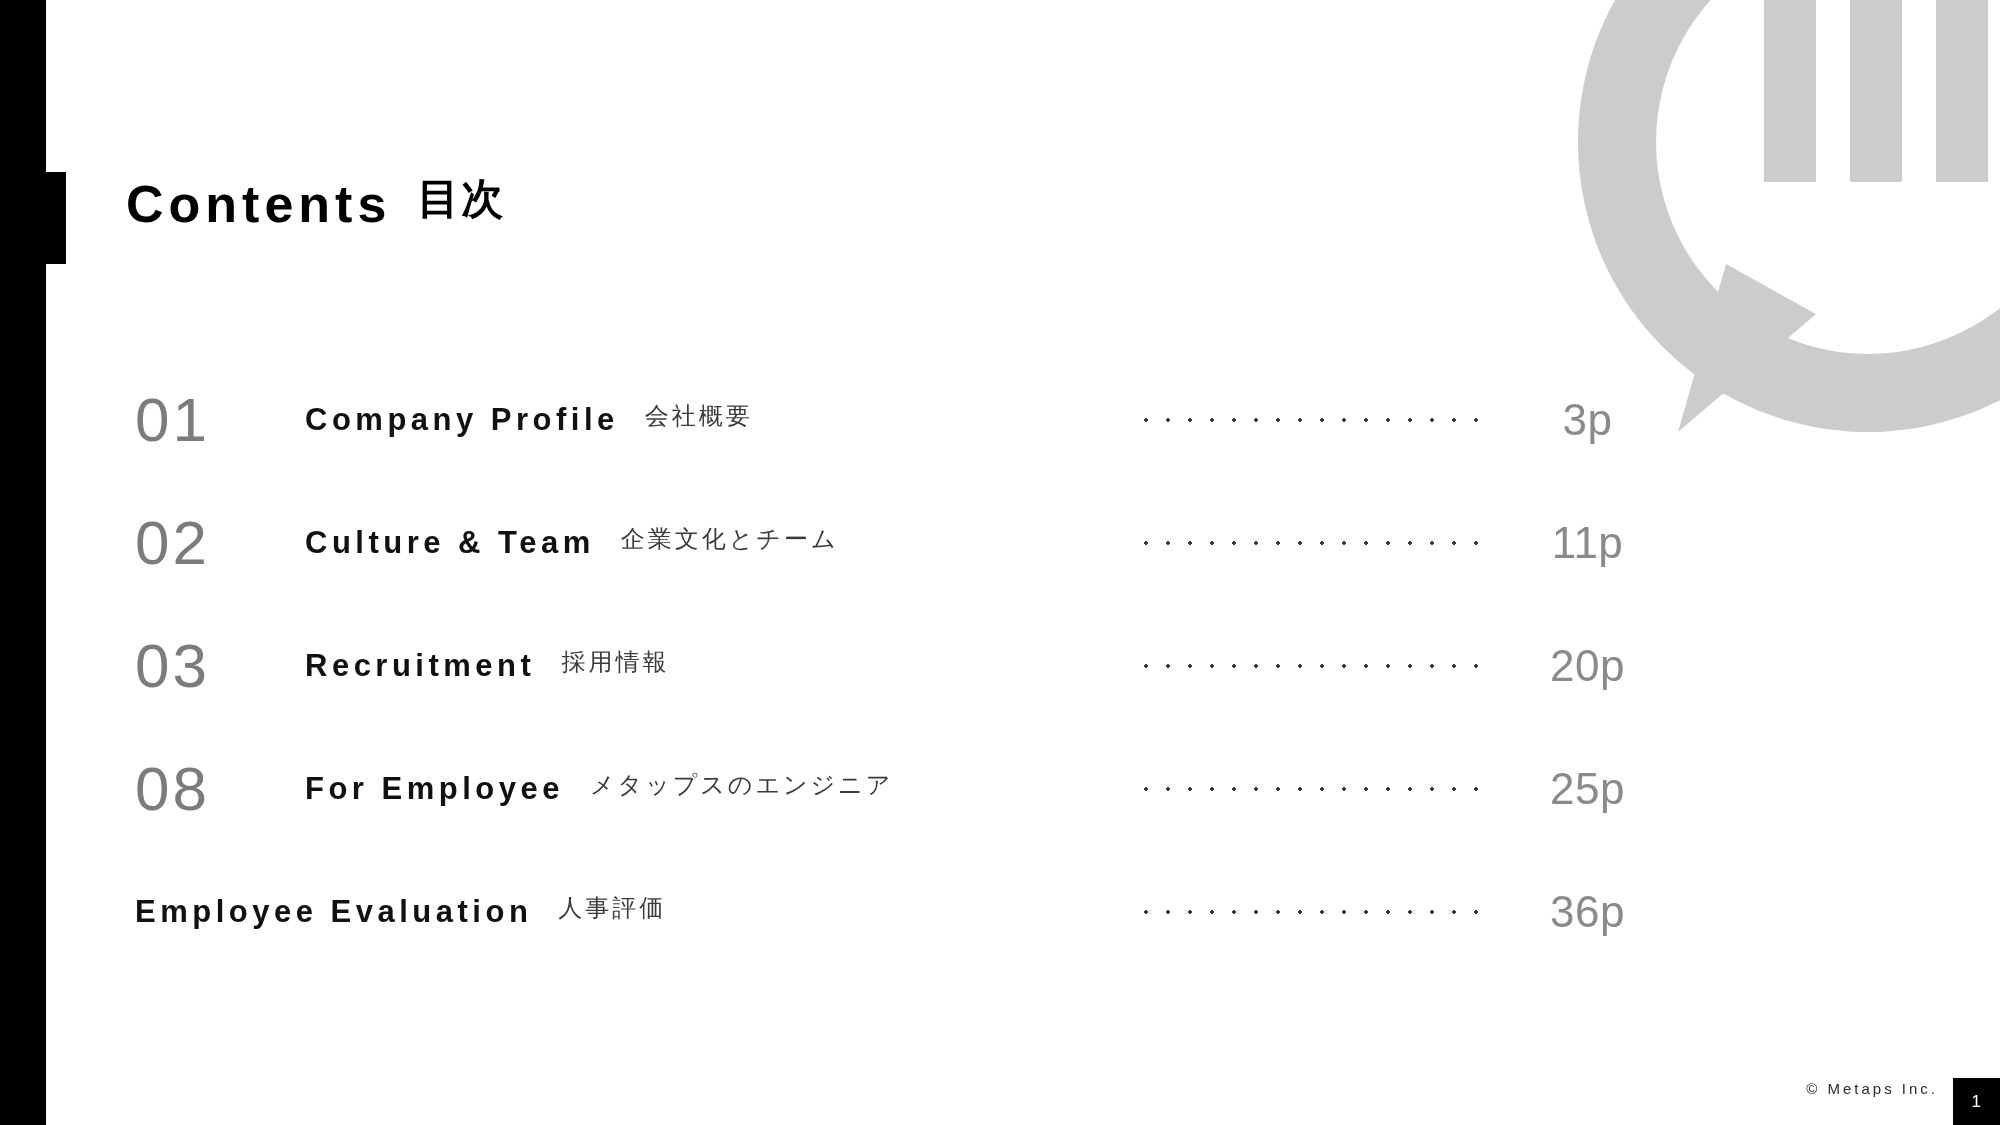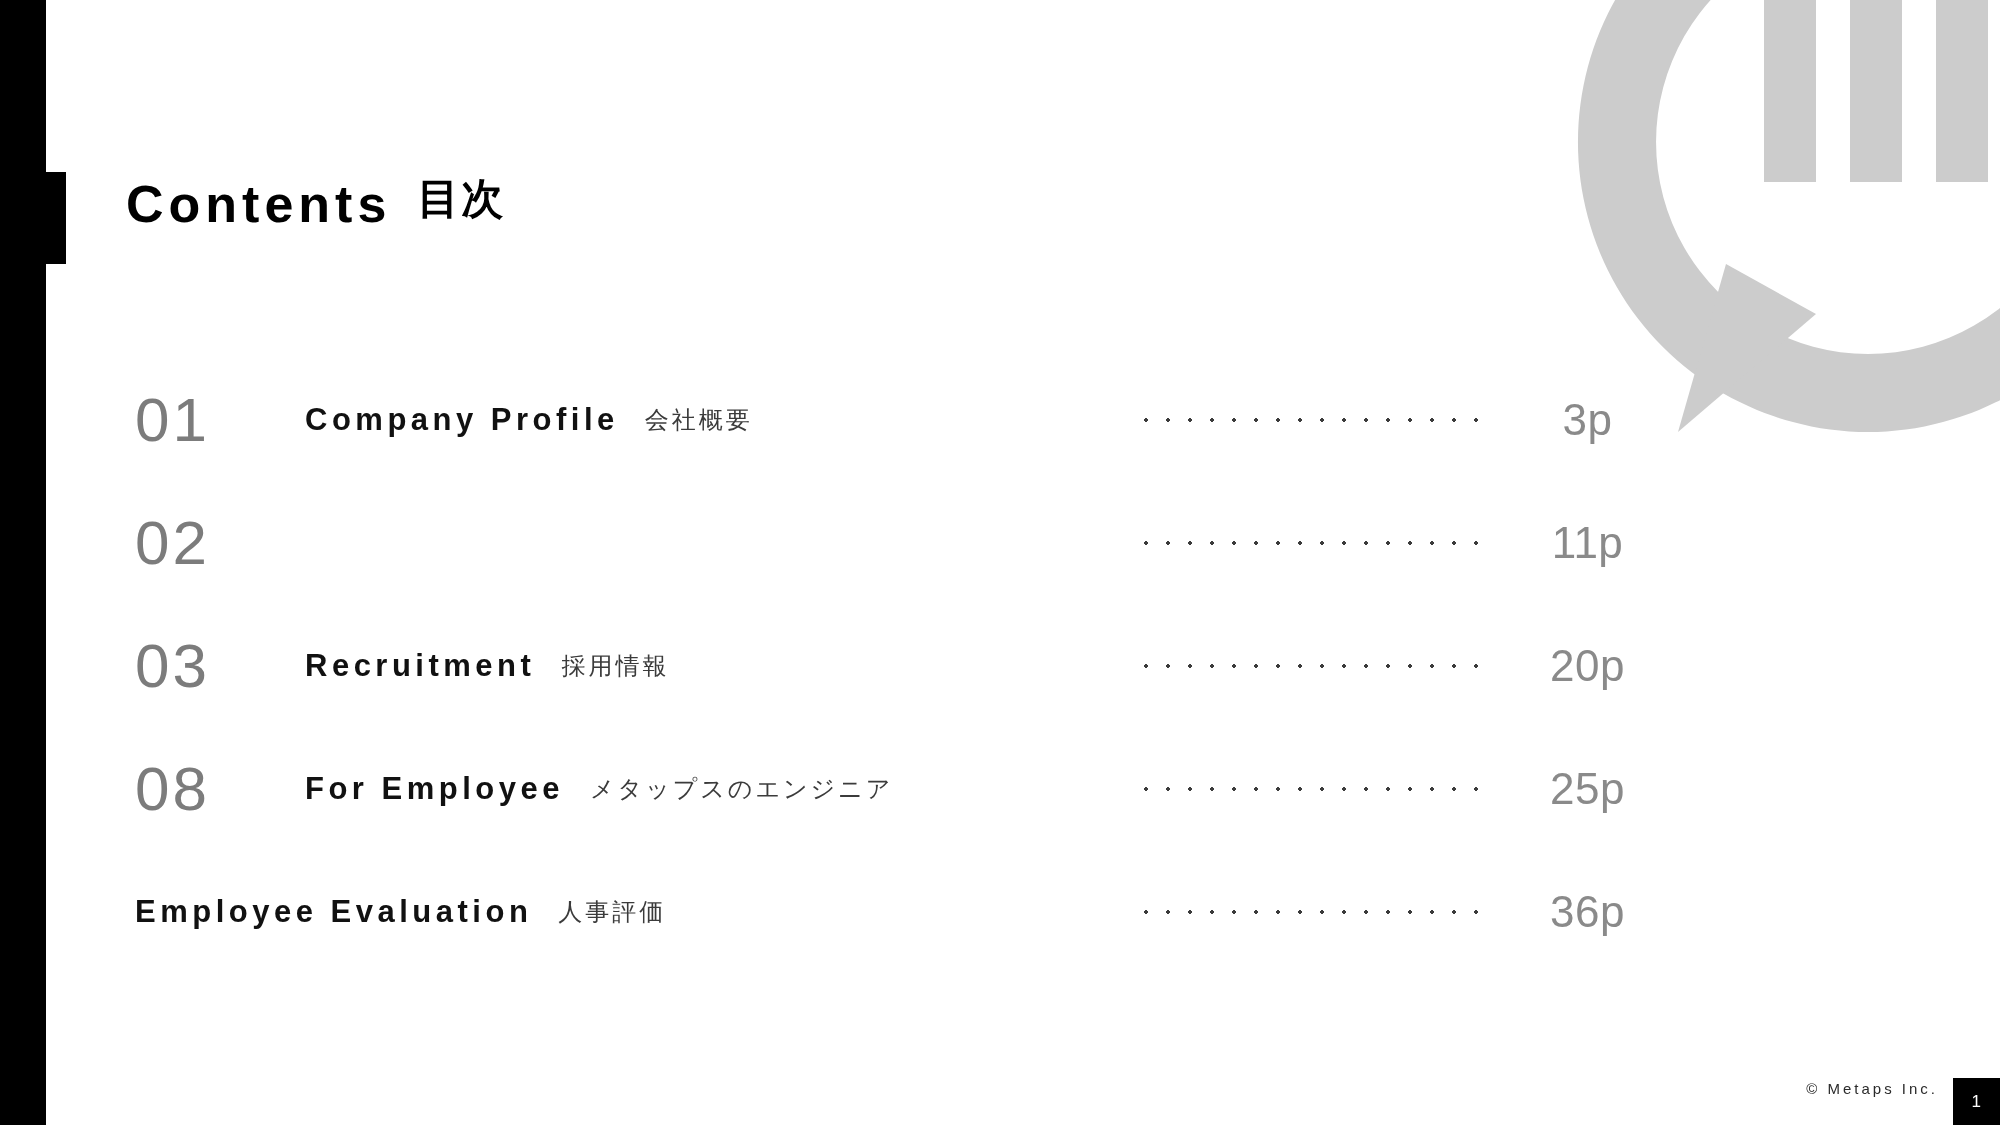--- a/index.html
+++ b/index.html
@@ -95,21 +95,21 @@
     flex: 0 0 170px;
     font-size: 62px;
     font-weight: 400;
     letter-spacing: 3px;
     color: #7c7c7c;
     line-height: 1;
   }
   .toc-label-wrap {
     flex: 0 0 auto;
     display: flex;
-    align-items: center;
+    align-items: flex-start;
     white-space: nowrap;
   }
   .toc-en {
     font-size: 31px;
     font-weight: 700;
     letter-spacing: 4.5px;
     color: #111111;
     line-height: 1;
   }
   .toc-jp {
@@ -215,20 +215,24 @@
       <span class="toc-label-wrap">
         <span class="toc-en">Company Profile</span>
         <span class="toc-jp">会社概要</span>
       </span>
       <span class="toc-leader"></span>
       <span class="toc-page">3p</span>
     </div>
 
     <div class="toc-row">
       <span class="toc-num">02</span>
+      <span class="toc-label-wrap">
+        <span class="toc-en">Culture &amp; Team</span>
+        <span class="toc-jp">企業文化とチーム</span>
+      </span>
       <span class="toc-leader"></span>
       <span class="toc-page">11p</span>
     </div>
 
     <div class="toc-row">
       <span class="toc-num">03</span>
       <span class="toc-label-wrap">
         <span class="toc-en">Recruitment</span>
         <span class="toc-jp">採用情報</span>
       </span>

